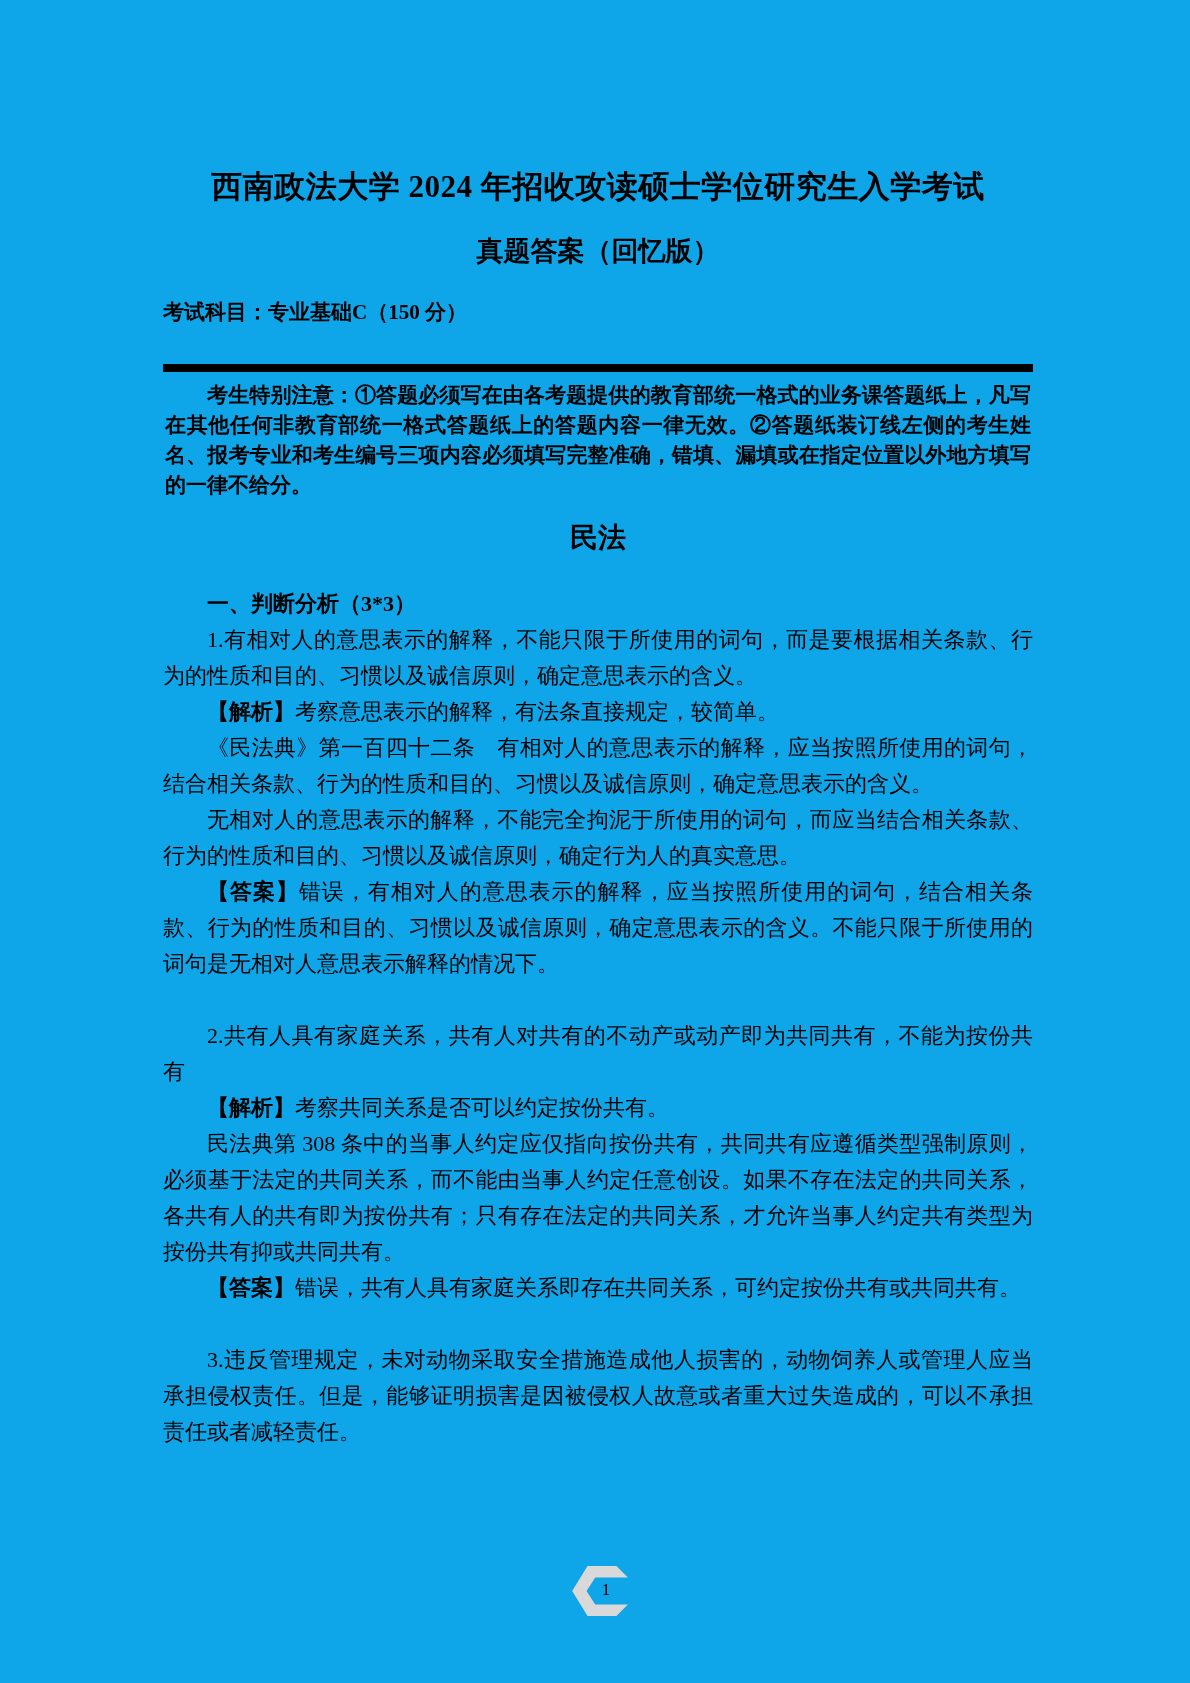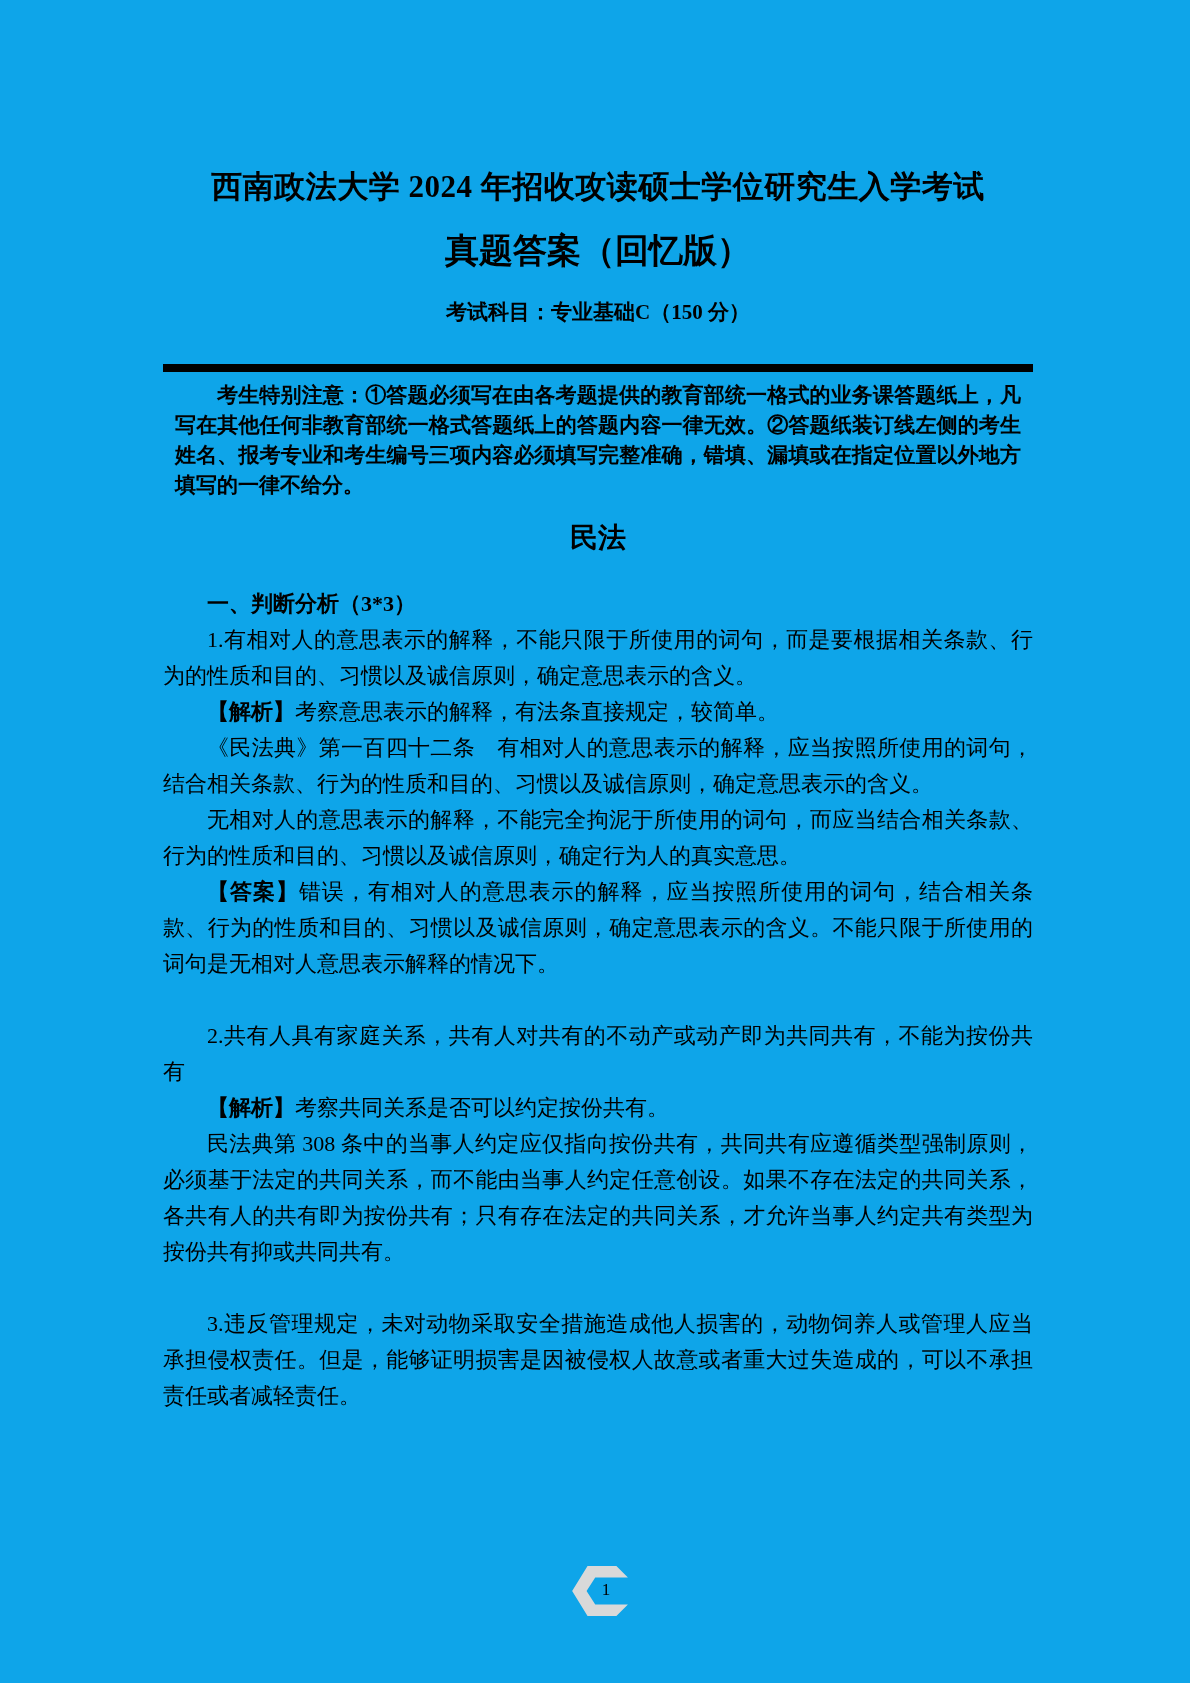--- a/index.html
+++ b/index.html
@@ -16,39 +16,39 @@
   .doc-title{
     margin:0;
     font-size:31px;
     font-weight:700;
     text-align:center;
     line-height:38px;
     letter-spacing:0.5px;
   }
   .doc-subtitle{
     margin:28px 0 0;
-    font-size:34px;
+    font-size:27px;
     font-weight:700;
     text-align:center;
     line-height:34px;
   }
   .doc-subject{
     margin:30px 0 0;
     font-size:21px;
     font-weight:700;
-    text-align:center;
+    text-align:left;
     line-height:28px;
   }
   .rule{
     margin-top:38px;
     height:8px;
     background:#000000;
   }
   .notice{
-    margin:8px 12px 0;
+    margin:8px 2px 0;
     font-size:21px;
     line-height:30px;
     font-weight:700;
     text-align:justify;
     text-indent:2em;
   }
   .section-heading{
     margin:16px 0 0;
     font-size:28px;
     font-weight:700;
@@ -111,20 +111,21 @@
     <p class="body-para"><span class="label">【解析】</span><span>考察意思表示的解释，有法条直接规定，较简单。</span></p>
     <p class="body-para">《民法典》第一百四十二条　有相对人的意思表示的解释，应当按照所使用的词句，结合相关条款、行为的性质和目的、习惯以及诚信原则，确定意思表示的含义。</p>
     <p class="body-para">无相对人的意思表示的解释，不能完全拘泥于所使用的词句，而应当结合相关条款、行为的性质和目的、习惯以及诚信原则，确定行为人的真实意思。</p>
     <p class="body-para"><span class="label">【答案】</span><span>错误，有相对人的意思表示的解释，应当按照所使用的词句，结合相关条款、行为的性质和目的、习惯以及诚信原则，确定意思表示的含义。不能只限于所使用的词句是无相对人意思表示解释的情况下。</span></p>
 
     <div class="spacer"></div>
 
     <p class="body-para bold">2.共有人具有家庭关系，共有人对共有的不动产或动产即为共同共有，不能为按份共有</p>
     <p class="body-para"><span class="label">【解析】</span><span>考察共同关系是否可以约定按份共有。</span></p>
     <p class="body-para">民法典第 308 条中的当事人约定应仅指向按份共有，共同共有应遵循类型强制原则，必须基于法定的共同关系，而不能由当事人约定任意创设。如果不存在法定的共同关系，各共有人的共有即为按份共有；只有存在法定的共同关系，才允许当事人约定共有类型为按份共有抑或共同共有。</p>
+    <p class="body-para"><span class="label">【答案】</span><span>错误，共有人具有家庭关系即存在共同关系，可约定按份共有或共同共有。</span></p>
 
     <div class="spacer"></div>
 
     <p class="body-para bold">3.违反管理规定，未对动物采取安全措施造成他人损害的，动物饲养人或管理人应当承担侵权责任。但是，能够证明损害是因被侵权人故意或者重大过失造成的，可以不承担责任或者减轻责任。</p>
 
   </div>
 
   <svg class="watermark" viewBox="0 0 60 52" aria-hidden="true">
     <path d="M58,12 L46,0 L16,0 L0,26 L16,52 L46,52 L58,40 L40,40 L24,40 L15,26 L24,12 L40,12 Z" fill="#d9d9d9"></path>
   </svg>

